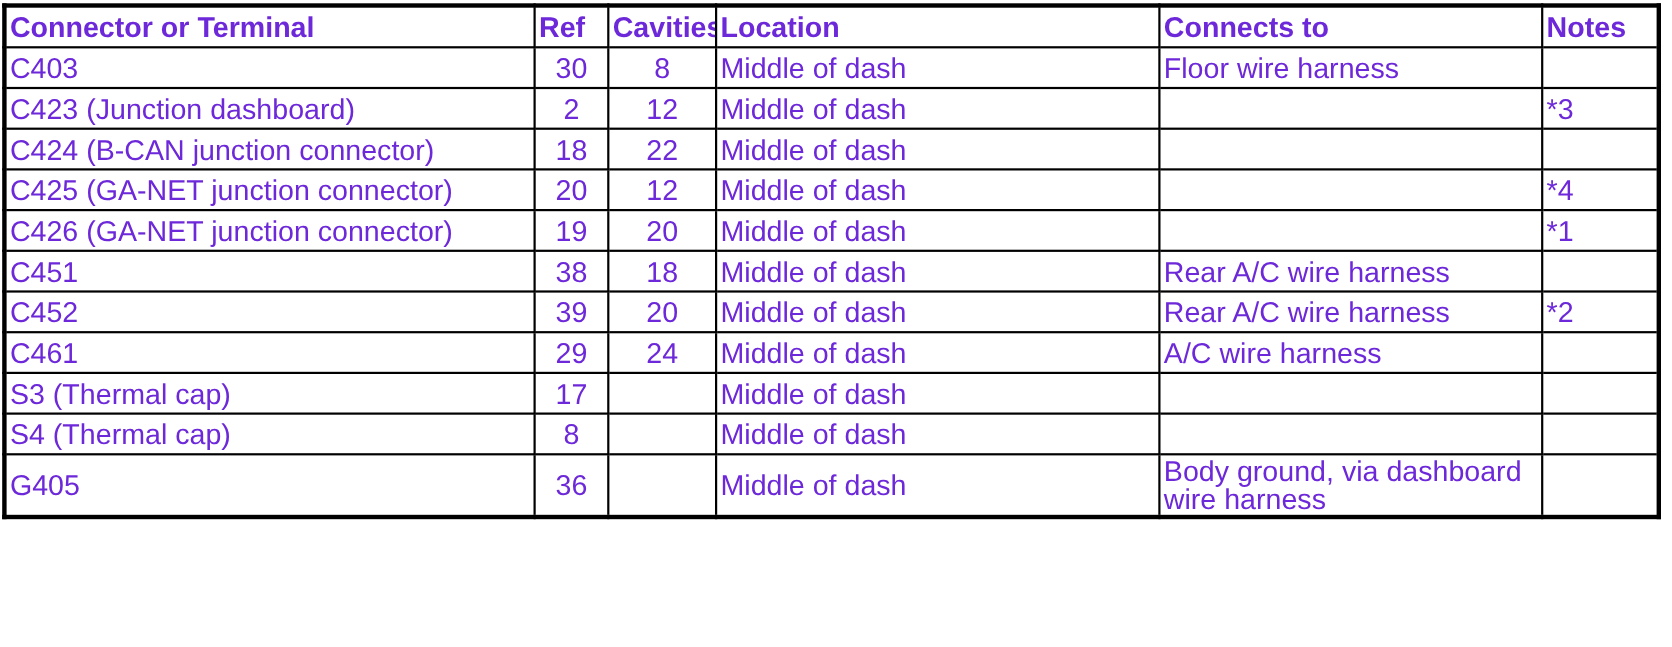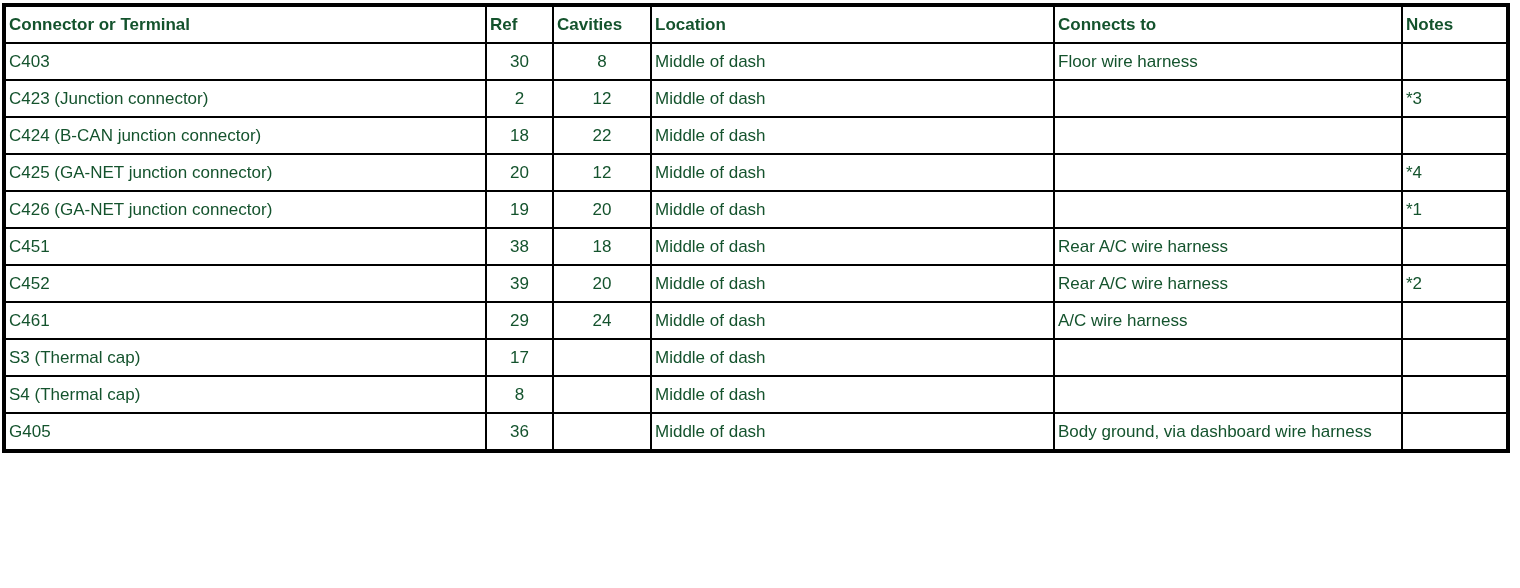--- a/index.html
+++ b/index.html
@@ -18,22 +18,22 @@
     position: absolute;
     top: 3px;
     left: 2px;
   }
   table.connector-table {
     border-collapse: collapse;
     table-layout: fixed;
     width: 1506px;
     background: #ffffff;
     border: 4px solid #000000;
-    font-size: 17px;
-    color: #14532d;
+    font-size: 26px;
+    color: #6d28d9;
   }
   .connector-table th,
   .connector-table td {
     border: 2px solid #000000;
     vertical-align: middle;
     padding: 1px 3px;
     line-height: 26px;
     overflow: hidden;
     white-space: normal;
     font-weight: normal;
@@ -84,21 +84,21 @@
     <tbody id="table-body">
         <tr>
           <td class="col-connector">C403</td>
           <td class="col-ref">30</td>
           <td class="col-cavities">8</td>
           <td class="col-location">Middle of dash</td>
           <td class="col-connects-to">Floor wire harness</td>
           <td class="col-notes"></td>
         </tr>
         <tr>
-          <td class="col-connector">C423 (Junction connector)</td>
+          <td class="col-connector">C423 (Junction dashboard)</td>
           <td class="col-ref">2</td>
           <td class="col-cavities">12</td>
           <td class="col-location">Middle of dash</td>
           <td class="col-connects-to"></td>
           <td class="col-notes">*3</td>
         </tr>
         <tr>
           <td class="col-connector">C424 (B-CAN junction connector)</td>
           <td class="col-ref">18</td>
           <td class="col-cavities">22</td>

